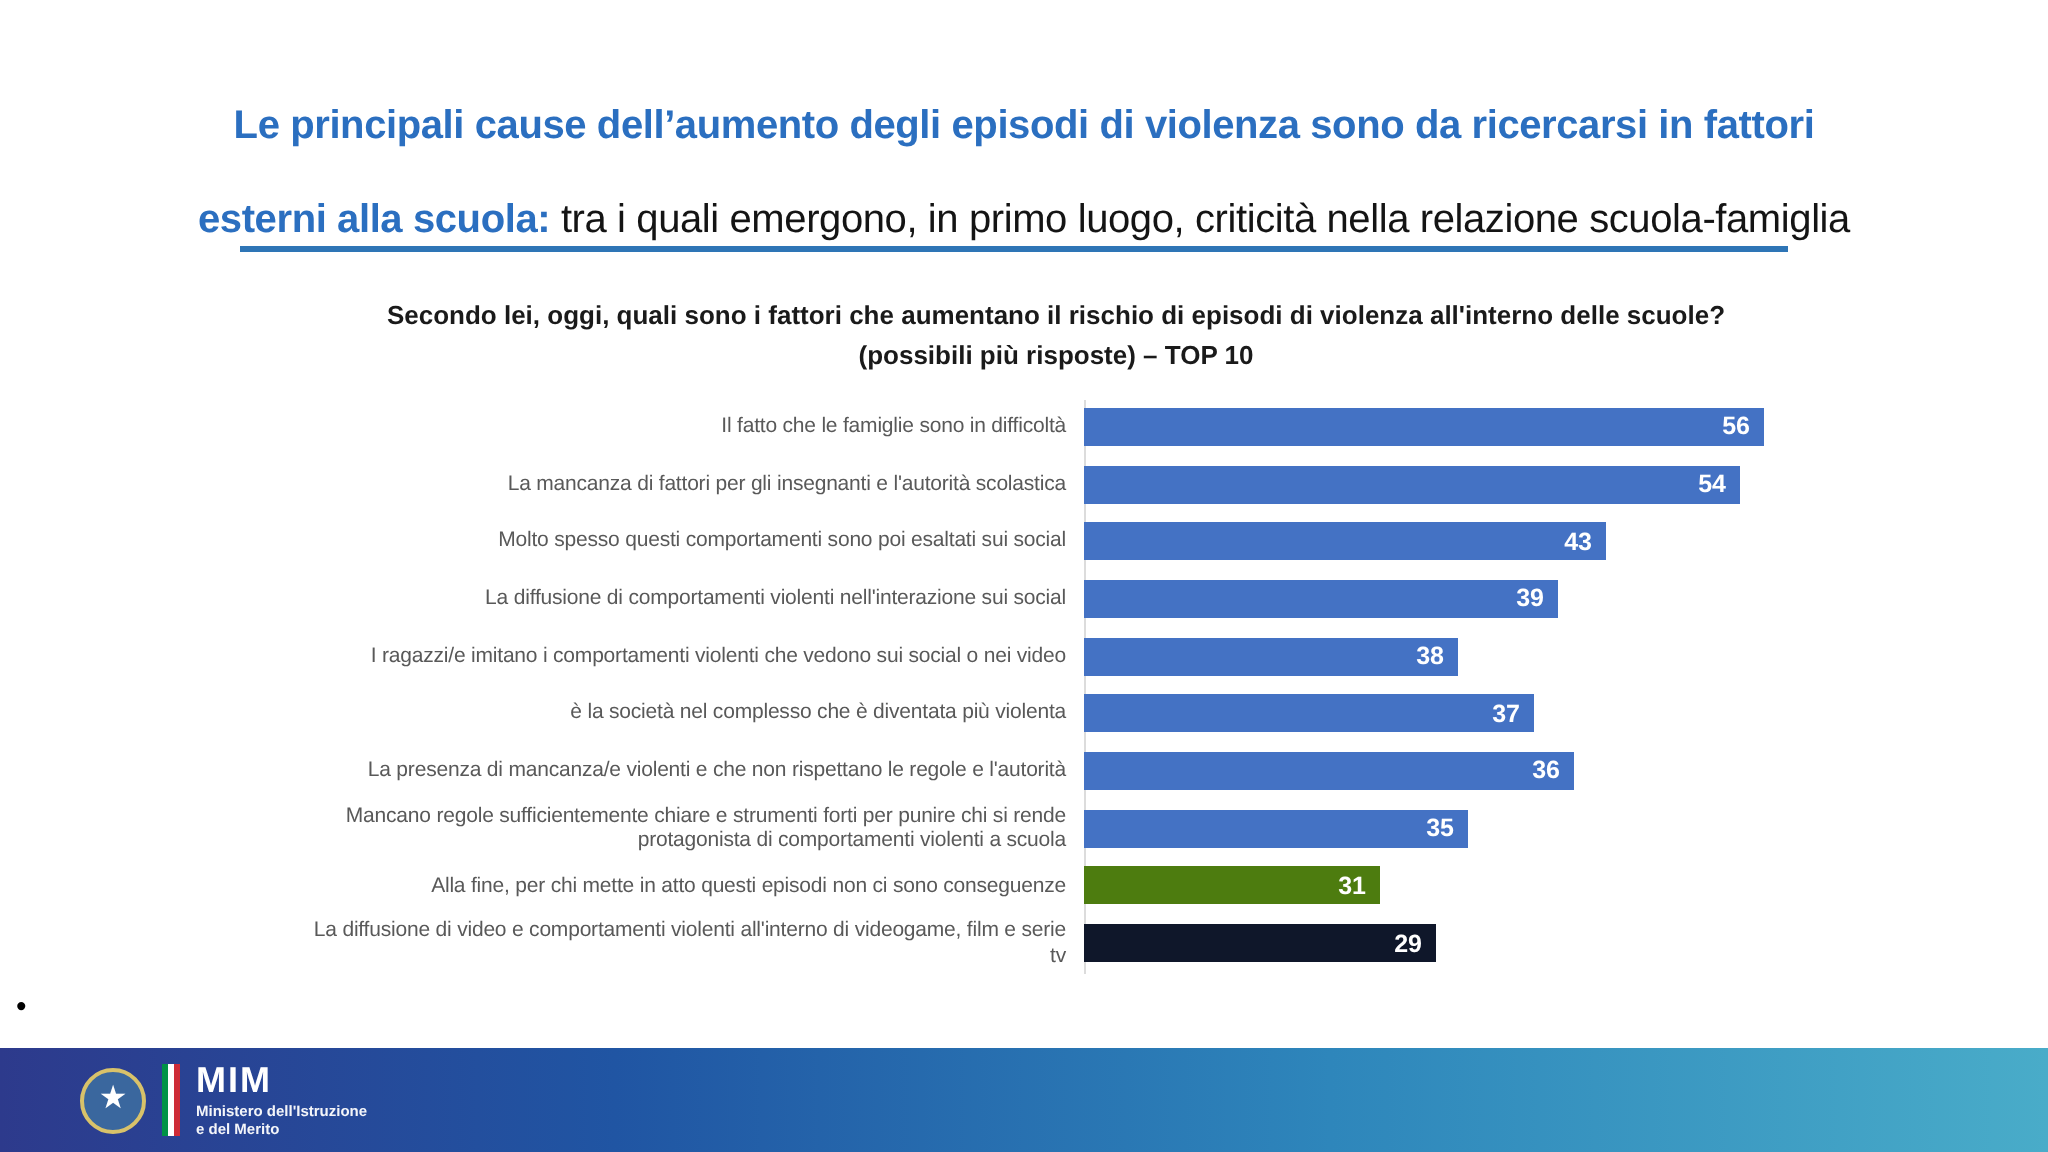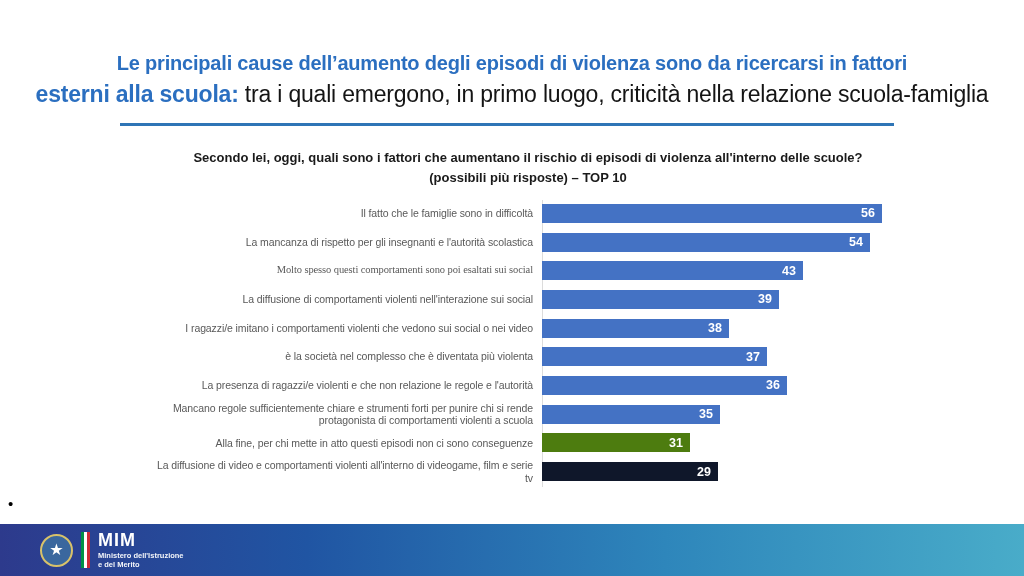--- a/index.html
+++ b/index.html
@@ -3,21 +3,21 @@
 <meta charset="utf-8">
 <style>
   html,body{margin:0;padding:0;background:#888;}
   .slide{
     position:relative;width:1024px;height:576px;background:#ffffff;
     overflow:hidden;font-family:"Liberation Sans",sans-serif;
   }
   
   .title-block{position:absolute;top:50px;left:0;right:0;text-align:center;}
   .title-l1{color:#2b6fc0;font-weight:bold;font-size:20px;letter-spacing:-0.2px;line-height:1.3;}
-  .title-l2{font-size:23px;color:#141414;margin-top:5px;letter-spacing:-0.2px;}
+  .title-l2{font-size:20px;color:#141414;margin-top:23px;letter-spacing:-0.2px;}
   .title-l2 .hl{color:#2b6fc0;font-weight:bold;}
   .rule{position:absolute;top:123px;left:120px;width:774px;height:3px;background:#2E75B6;}
   
   .chart-title{
     position:absolute;top:148px;left:148px;width:760px;text-align:center;
     font-weight:bold;font-size:13px;color:#1a1a1a;line-height:1.5;
   }
   .axis-line{position:absolute;left:542px;top:200px;width:1px;height:287px;background:#dcdcdc;}
   #chart-rows{position:absolute;top:199px;left:148px;width:800px;}
   .chart-row{display:flex;align-items:center;height:28.7px;}
@@ -77,29 +77,29 @@
   <div id="chart-rows">
       <div class="chart-row">
         <div class="chart-label" style="color: rgb(89, 89, 89);">Il fatto che le famiglie sono in difficoltà</div>
         <div class="bar-track">
           <div class="bar" style="width: 340px; background: rgb(68, 114, 196);">
             <span class="bar-value" style="color: rgb(255, 255, 255);">56</span>
           </div>
         </div>
       </div>
       <div class="chart-row">
-        <div class="chart-label" style="color: rgb(89, 89, 89);">La mancanza di rispetto per gli insegnanti e l'autorità scolastica</div>
+        <div class="chart-label" style="color: rgb(89, 89, 89);">La mancanza di fattori per gli insegnanti e l'autorità scolastica</div>
         <div class="bar-track">
           <div class="bar" style="width: 328px; background: rgb(68, 114, 196);">
             <span class="bar-value" style="color: rgb(255, 255, 255);">54</span>
           </div>
         </div>
       </div>
       <div class="chart-row">
-        <div class="chart-label" style="color: rgb(89, 89, 89); font-family: Liberation Serif, serif;">Molto spesso questi comportamenti sono poi esaltati sui social</div>
+        <div class="chart-label" style="color: rgb(89, 89, 89);">Molto spesso questi comportamenti sono poi esaltati sui social</div>
         <div class="bar-track">
           <div class="bar" style="width: 261px; background: rgb(68, 114, 196);">
             <span class="bar-value" style="color: rgb(255, 255, 255);">43</span>
           </div>
         </div>
       </div>
       <div class="chart-row">
         <div class="chart-label" style="color: rgb(89, 89, 89);">La diffusione di comportamenti violenti nell'interazione sui social</div>
         <div class="bar-track">
           <div class="bar" style="width: 237px; background: rgb(68, 114, 196);">
@@ -117,31 +117,31 @@
       </div>
       <div class="chart-row">
         <div class="chart-label" style="color: rgb(89, 89, 89);">è la società nel complesso che è diventata più violenta</div>
         <div class="bar-track">
           <div class="bar" style="width: 225px; background: rgb(68, 114, 196);">
             <span class="bar-value" style="color: rgb(255, 255, 255);">37</span>
           </div>
         </div>
       </div>
       <div class="chart-row">
-        <div class="chart-label" style="color: rgb(89, 89, 89);">La presenza di ragazzi/e violenti e che non relazione le regole e l'autorità</div>
+        <div class="chart-label" style="color: rgb(89, 89, 89);">La presenza di mancanza/e violenti e che non rispettano le regole e l'autorità</div>
         <div class="bar-track">
           <div class="bar" style="width: 245px; background: rgb(68, 114, 196);">
             <span class="bar-value" style="color: rgb(255, 255, 255);">36</span>
           </div>
         </div>
       </div>
       <div class="chart-row">
         <div class="chart-label" style="color: rgb(89, 89, 89);">Mancano regole sufficientemente chiare e strumenti forti per punire chi si rende protagonista di comportamenti violenti a scuola</div>
         <div class="bar-track">
-          <div class="bar" style="width: 178px; background: rgb(68, 114, 196);">
+          <div class="bar" style="width: 192px; background: rgb(68, 114, 196);">
             <span class="bar-value" style="color: rgb(255, 255, 255);">35</span>
           </div>
         </div>
       </div>
       <div class="chart-row">
         <div class="chart-label" style="color: rgb(89, 89, 89);">Alla fine, per chi mette in atto questi episodi non ci sono conseguenze</div>
         <div class="bar-track">
           <div class="bar" style="width: 148px; background: #4d7c0f;">
             <span class="bar-value" style="color: rgb(255, 255, 255);">31</span>
           </div>

